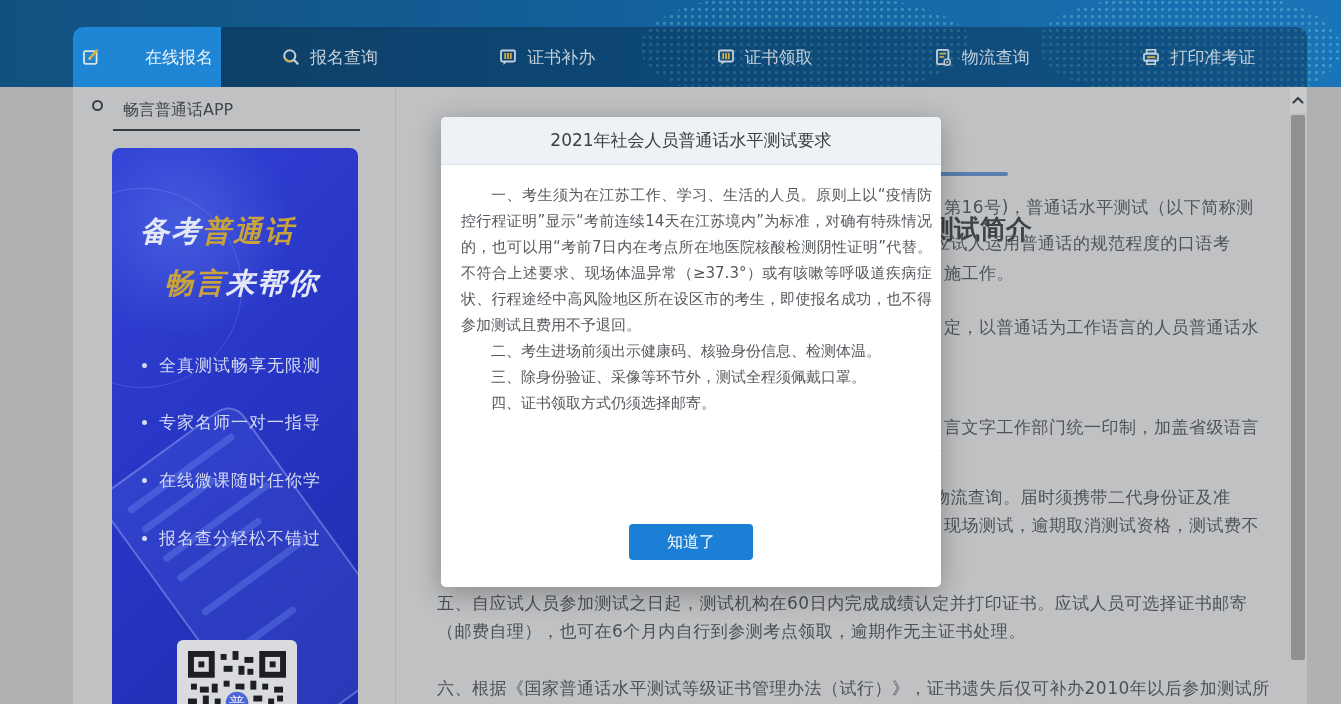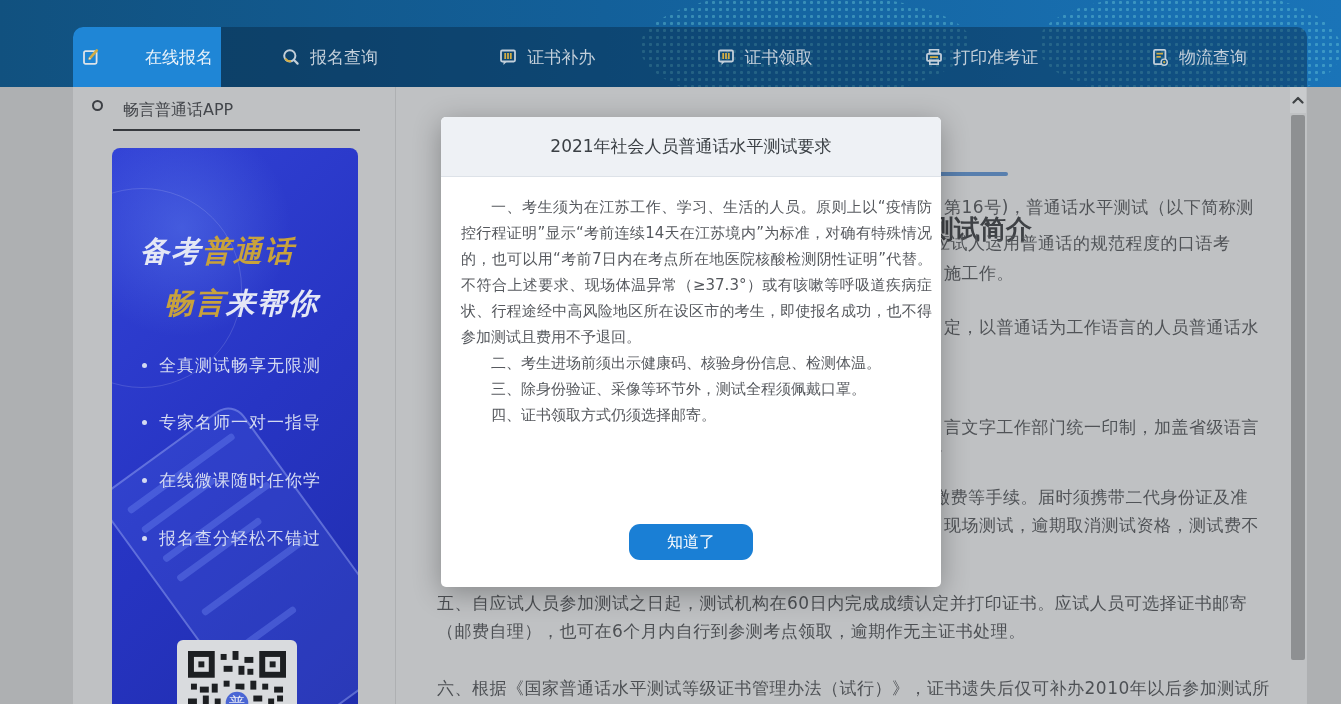--- a/index.html
+++ b/index.html
@@ -51,21 +51,21 @@
   .side-underline { position:absolute; left:40px; top:42px; width:247px; height:2px; background:#36393e; }
   .promo-banner {
     position:absolute; left:39px; top:61px; width:246px; height:643px;
     border-radius:8px; overflow:hidden; cursor:pointer;
     background:linear-gradient(135deg,#3242d6 0%, #2735c4 45%, #1e2ba8 100%);
   }
   .promo-glow { position:absolute; left:-40px; top:-30px; width:220px; height:220px; border-radius:50%;
     background:radial-gradient(circle, rgba(120,160,255,0.30) 0%, rgba(120,160,255,0) 70%); }
   .promo-ring { position:absolute; left:-70px; top:40px; width:200px; height:200px; border-radius:50%;
     border:1px solid rgba(255,255,255,0.14); }
-  .slogan { position:absolute; font-size:29px; font-weight:bold; font-style:italic; letter-spacing:2px; white-space:nowrap;margin-top:20px; }
+  .slogan { position:absolute; font-size:29px; font-weight:bold; font-style:italic; letter-spacing:2px; white-space:nowrap; }
   .slogan .w { color:#e4e7f5; } .slogan .g { color:#c8a23c; }
   .slogan.l1 { left:28px; top:64px; }
   .slogan.l2 { left:52px; top:116px;text-align:center; }
   .bullet { position:absolute; left:30px; display:flex; align-items:center; gap:12px; white-space:nowrap; }
   .bullet .dot { width:5px; height:5px; border-radius:50%; background:#d3d9f1; }
   .bullet .txt { font-size:17px; color:#d3d9f1; letter-spacing:1px; }
   .phone {
     position:absolute; left:58px; top:272px; width:170px; height:310px;
     border:2px solid rgba(185,200,255,0.35); border-radius:20px;
     transform:rotate(-36deg); background:rgba(90,115,235,0.18);
@@ -85,30 +85,30 @@
   .scrollbar { position:absolute; left:1290px; top:87px; width:16px; height:617px; background:#c0c2c4; }
   .scroll-up { position:absolute; left:0; top:0; width:16px; height:26px; background:#c9cbcd;
     display:flex; align-items:center; justify-content:center; cursor:pointer; }
   .scroll-thumb { position:absolute; left:1px; top:28px; width:14px; height:545px; background:#8e9092; border-radius:2px; cursor:pointer; }
   
   .modal {
     position:absolute; left:441px; top:117px; width:500px; height:470px;
     background:#ffffff; border-radius:5px; box-shadow:0 6px 28px rgba(0,0,0,0.30);
   }
   .modal-header {
-    height:60px; background:#eef1f5; border-bottom:1px solid #dde2e8;
+    height:48px; background:#eef1f5; border-bottom:1px solid #dde2e8;
     border-radius:5px 5px 0 0; display:flex; align-items:center; justify-content:center;
   }
   .modal-title { font-size:17px; color:#3b4045; }
   .modal-body { padding:17px 9px 0 20px; }
   .modal-body p { font-size:15px; line-height:26px; color:#56595e; text-indent:2em; text-align:justify; }
   .modal-ok {
     position:absolute; left:50%; bottom:27px; transform:translateX(-50%);
     width:124px; height:36px; background:#1a7fd5; color:#ffffff; font-size:16px;
-    border:none; border-radius:11px; cursor:pointer;
+    border:none; border-radius:4px; cursor:pointer;
     font-family:"DejaVu Sans","Liberation Sans",sans-serif;
   }
 </style>
 </head>
 <body>
 
 <div id="screen">
 
   <div class="nav-header">
     <div class="map-dots a"></div>
@@ -159,40 +159,40 @@
           <rect x="9.1" y="6" width="1.8" height="6" fill="#d2ad45"></rect>
           <rect x="11.9" y="6" width="1.8" height="6" fill="#d2ad45"></rect>
         </svg>
           </span>
         <span>证书领取</span>
       </div>
 
       <div class="tab">
         <span>
             <svg width="20" height="20" viewBox="0 0 20 20">
-          <rect x="5.5" y="2.8" width="9" height="3.4" fill="none" stroke="#c3cfda" stroke-width="1.6"></rect>
-          <rect x="3" y="6.8" width="14" height="7" rx="1" fill="none" stroke="#c3cfda" stroke-width="1.8"></rect>
-          <rect x="6" y="9.2" width="8" height="1.8" fill="#d2ad45"></rect>
-          <rect x="5.8" y="13.2" width="8.4" height="4" fill="none" stroke="#c3cfda" stroke-width="1.6"></rect>
-        </svg>
-          </span>
-        <span>打印准考证</span>
-      </div>
-
-      <div class="tab">
-        <span>
-            <svg width="20" height="20" viewBox="0 0 20 20">
           <rect x="4" y="2.8" width="11.4" height="14.4" rx="1.2" fill="none" stroke="#c3cfda" stroke-width="1.8"></rect>
           <rect x="6.4" y="5.8" width="6.6" height="1.7" fill="#d2ad45"></rect>
           <rect x="6.4" y="9" width="4.4" height="1.7" fill="#d2ad45"></rect>
           <circle cx="14.2" cy="15.2" r="3.1" fill="#11517f" stroke="#c3cfda" stroke-width="1.4"></circle>
           <circle cx="14.2" cy="15.2" r="1.1" fill="#d2ad45"></circle>
         </svg>
           </span>
         <span>物流查询</span>
+      </div>
+
+      <div class="tab">
+        <span>
+            <svg width="20" height="20" viewBox="0 0 20 20">
+          <rect x="5.5" y="2.8" width="9" height="3.4" fill="none" stroke="#c3cfda" stroke-width="1.6"></rect>
+          <rect x="3" y="6.8" width="14" height="7" rx="1" fill="none" stroke="#c3cfda" stroke-width="1.8"></rect>
+          <rect x="6" y="9.2" width="8" height="1.8" fill="#d2ad45"></rect>
+          <rect x="5.8" y="13.2" width="8.4" height="4" fill="none" stroke="#c3cfda" stroke-width="1.6"></rect>
+        </svg>
+          </span>
+        <span>打印准考证</span>
       </div>
 
     </div>
   </div>
 
   <div class="content">
     <div class="v-divider"></div>
 
     <div class="side-head">
       <span class="ring"></span>
@@ -295,21 +295,21 @@
     <div class="main-title" style="left:855px;">测试简介</div>
   </div>
 
   <div class="title-underline"></div>
   <div class="frag" style="left:944px; top:196px;">第16号)，普通话水平测试（以下简称测</div>
   <div class="frag" style="left:933px; top:232px;">应试人运用普通话的规范程度的口语考</div>
   <div class="frag" style="left:944px; top:262px;">施工作。</div>
   <div class="frag" style="left:944px; top:316px;">定，以普通话为工作语言的人员普通话水</div>
   <div class="frag" style="left:944px; top:416px;">言文字工作部门统一印制，加盖省级语言</div>
   <div class="frag" style="left:936px; top:434px;">。</div>
-  <div class="frag" style="left:933px; top:486px;">缴费等手续。届时须携带二代身份证及准</div>
+  <div class="frag" style="left:933px; top:486px;">物流查询。届时须携带二代身份证及准</div>
   <div class="frag" style="left:944px; top:514px;">现场测试，逾期取消测试资格，测试费不</div>
 
   <div class="bline" style="left:437px; top:592px;">五、自应试人员参加测试之日起，测试机构在60日内完成成绩认定并打印证书。应试人员可选择证书邮寄</div>
   <div class="bline" style="left:437px; top:620px;">（邮费自理），也可在6个月内自行到参测考点领取，逾期作无主证书处理。</div>
   <div class="bline" style="left:437px; top:677px;">六、根据《国家普通话水平测试等级证书管理办法（试行）》，证书遗失后仅可补办2010年以后参加测试所</div>
 
   <div class="scrollbar">
     <div class="scroll-up">
       <svg width="12" height="8" viewBox="0 0 12 8">
         <path d="M1.5 6.5 L6 2 L10.5 6.5" fill="none" stroke="#3f4245" stroke-width="2.2" stroke-linecap="round" stroke-linejoin="round"></path>

